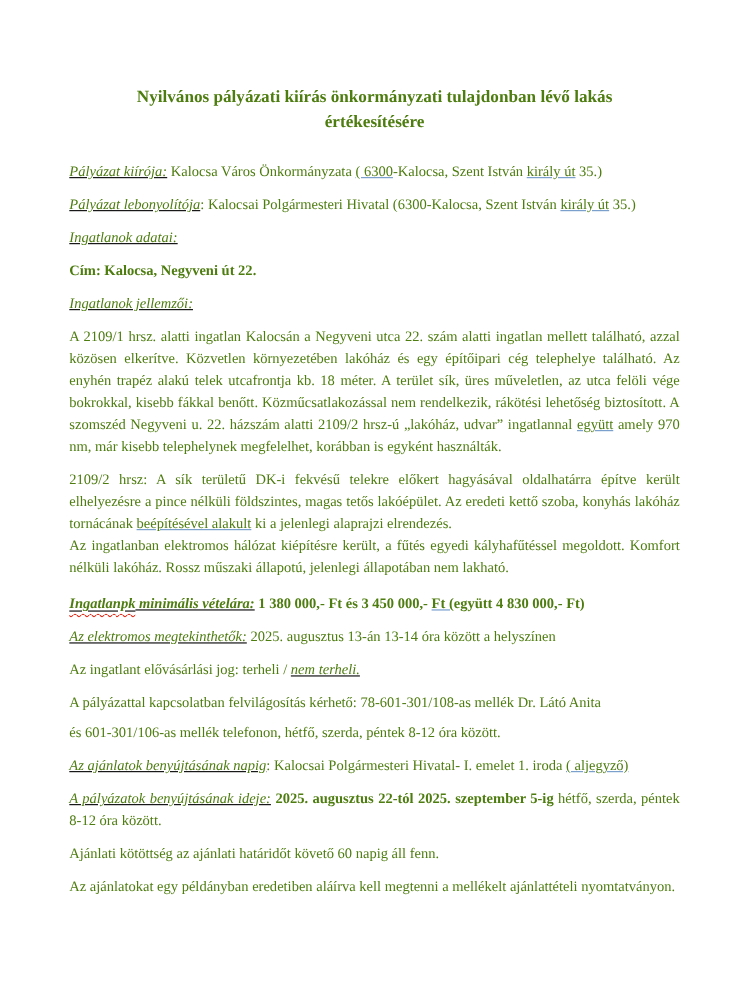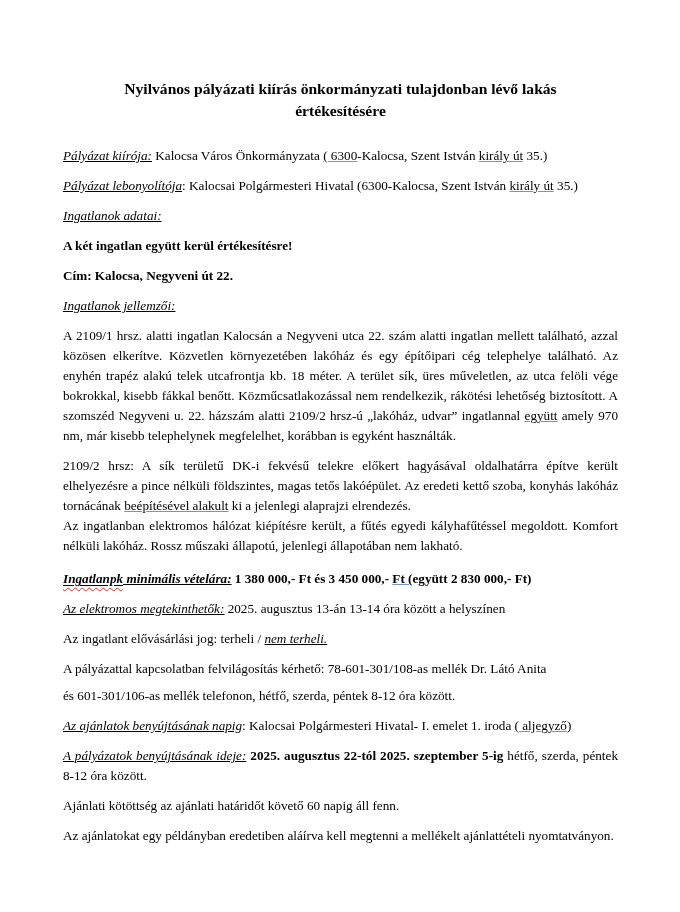--- a/index.html
+++ b/index.html
@@ -11,21 +11,21 @@
     position: relative;
     width: 680px;
     height: 912px;
     box-sizing: border-box;
     background: #ffffff;
     padding: 78px 62px 0 63px;
     overflow: hidden;
     font-family: "Liberation Serif", "DejaVu Serif", serif;
     font-size: 13.2px;
     line-height: 20px;
-    color: #000000;
+    color: #4d7c0f;
   }
   .title {
     font-size: 15.6px;
     line-height: 22px;
     font-weight: bold;
     text-align: center;
     margin: 0 0 24px 0;
   }
   .para {
     margin: 0 0 10px 0;
@@ -54,33 +54,32 @@
 
   <h1 class="title"><span>Nyilvános pályázati kiírás önkormányzati tulajdonban lévő lakás</span><br><span>értékesítésére</span></h1>
 
   <p class="para"><span class="u">Pályázat kiírója:</span><span> Kalocsa Város Önkormányzata </span><span class="bu">( 6300</span><span>-Kalocsa, Szent István </span><span class="bu">király út</span><span> 35.)</span></p>
 
   <p class="para"><span class="u">Pályázat lebonyolítója</span><span>: Kalocsai Polgármesteri Hivatal (6300-Kalocsa, Szent István </span><span class="bu">király út</span><span> 35.)</span></p>
 
   <p class="para"><span class="u">Ingatlanok adatai:</span></p>
 
 
-  <p class="para b"><span>A két ingatlan együtt kerül értékesítésre!</span></p>
 
   <p class="para b"><span>Cím: Kalocsa, Negyveni út 22.</span></p>
 
   <p class="para"><span class="u">Ingatlanok jellemzői:</span></p>
 
   <p class="para just"><span>A 2109/1 hrsz. alatti ingatlan Kalocsán a Negyveni utca 22. szám alatti ingatlan mellett található, azzal közösen elkerítve. Közvetlen környezetében lakóház és egy építőipari cég telephelye található. Az enyhén trapéz alakú telek utcafrontja kb. 18 méter. A terület sík, üres műveletlen, az utca felöli vége bokrokkal, kisebb fákkal benőtt. Közműcsatlakozással nem rendelkezik, rákötési lehetőség biztosított. A szomszéd Negyveni u. 22. házszám alatti 2109/2 hrsz-ú „lakóház, udvar” ingatlannal </span><span class="bu">együtt</span><span> amely 970 nm, már kisebb telephelynek megfelelhet, korábban is egyként használták.</span></p>
 
   <p class="para just tight"><span> 2109/2 hrsz: A sík területű DK-i fekvésű telekre előkert hagyásával oldalhatárra építve került elhelyezésre a pince nélküli földszintes, magas tetős lakóépület. Az eredeti kettő szoba, konyhás lakóház tornácának </span><span class="bu">beépítésével  alakult</span><span> ki a jelenlegi alaprajzi elrendezés.</span></p>
 
   <p class="para just gap-after"><span>Az ingatlanban elektromos hálózat kiépítésre került, a fűtés egyedi kályhafűtéssel megoldott. Komfort nélküli lakóház. Rossz műszaki állapotú, jelenlegi állapotában nem lakható.</span></p>
 
-  <p class="para b"><span class="misspell"><span class="u">Ingatlanpk</span></span><span class="u"> minimális vételára:</span><span> 1 380 000,- Ft és 3 450 000,- </span><span class="bu">Ft  (</span><span>együtt 2 830 000,- Ft)</span></p>
+  <p class="para b"><span class="misspell"><span class="u">Ingatlanpk</span></span><span class="u"> minimális vételára:</span><span> 1 380 000,- Ft és 3 450 000,- </span><span class="bu">Ft  (</span><span>együtt 4 830 000,- Ft)</span></p>
 
   <p class="para"><span class="u">Az elektromos megtekinthetők:</span><span> 2025. augusztus 13-án 13-14 óra között  a helyszínen</span></p>
 
   <p class="para"><span>Az ingatlant elővásárlási jog: terheli / </span><span class="u">nem terheli.</span></p>
 
   <p class="para phone-line"><span>A pályázattal kapcsolatban felvilágosítás kérhető: 78-601-301/108-as mellék Dr. Látó Anita</span></p>
 
   <p class="para"><span>és 601-301/106-as mellék telefonon, hétfő, szerda, péntek 8-12 óra között.</span></p>
 
   <p class="para"><span class="u">Az ajánlatok benyújtásának napig</span><span>: Kalocsai Polgármesteri Hivatal- I. emelet 1. iroda </span><span class="bu">( aljegyző)</span></p>

